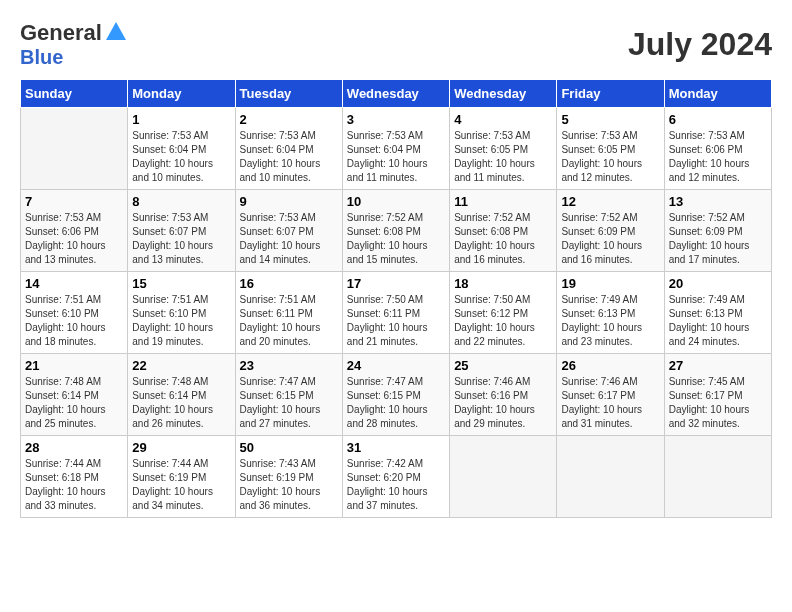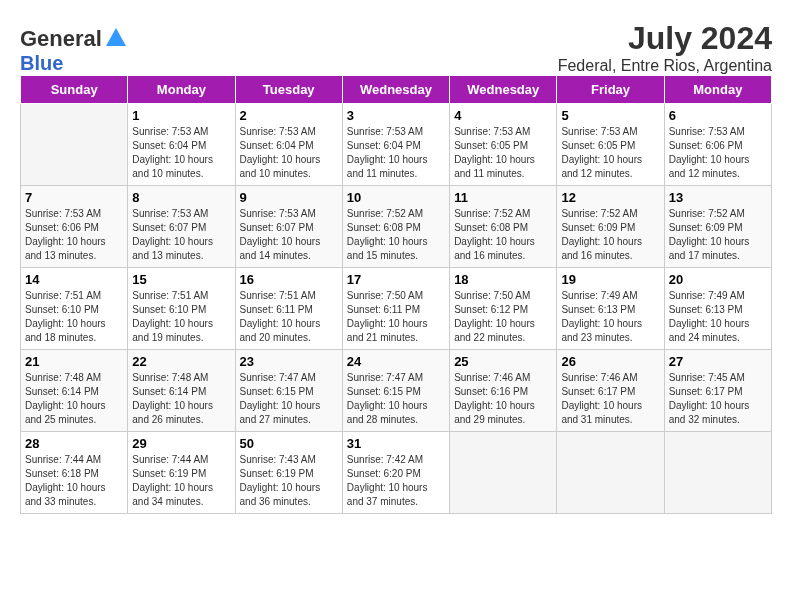--- a/index.html
+++ b/index.html
@@ -6,21 +6,22 @@
     body {
       font-family: Arial, sans-serif;
       background: #fff;
       width: 792px;
       min-height: 612px;
       padding: 20px;
     }
     .header-area {
       display: flex;
       justify-content: space-between;
-      align-items: flex-end;
+      align-items: center;
+      margin-bottom: 10px;
     }
     .logo {
       display: flex;
       flex-direction: column;
       align-items: flex-start;
     }
     .logo-text {
       display: flex;
       align-items: center;
     }
@@ -54,24 +55,24 @@
     .location-title {
       font-size: 16px;
       color: #333;
     }
     table {
       width: 100%;
       border-collapse: collapse;
       font-size: 11px;
     }
     thead th {
-      background: #a21caf;
+      background: #1d4ed8;
       color: #fff;
       padding: 6px 4px;
-      text-align: center;
+      text-align: left;
       font-size: 13px;
       border: 1px solid #fff;
     }
     tbody td {
       border: 1px solid #ccc;
       vertical-align: top;
       padding: 4px;
       width: 107px;
       min-height: 80px;
       background: #fff;
@@ -100,21 +101,20 @@
 <div class="header-area">
   <div class="logo">
     <div class="logo-text">
       <span class="logo-general">General</span>
       <div class="logo-icon"></div>
     </div>
     <span class="logo-blue">Blue</span>
   </div>
   <div class="title-area">
     <div class="month-title">July 2024</div>
-    <div class="location-title">Federal, Entre Rios, Argentina</div>
   </div>
 </div>
 
 <table>
   <thead>
     <tr>
     <th>Sunday</th>
         <th>Monday</th>
         <th>Tuesday</th>
         <th>Wednesday</th>

